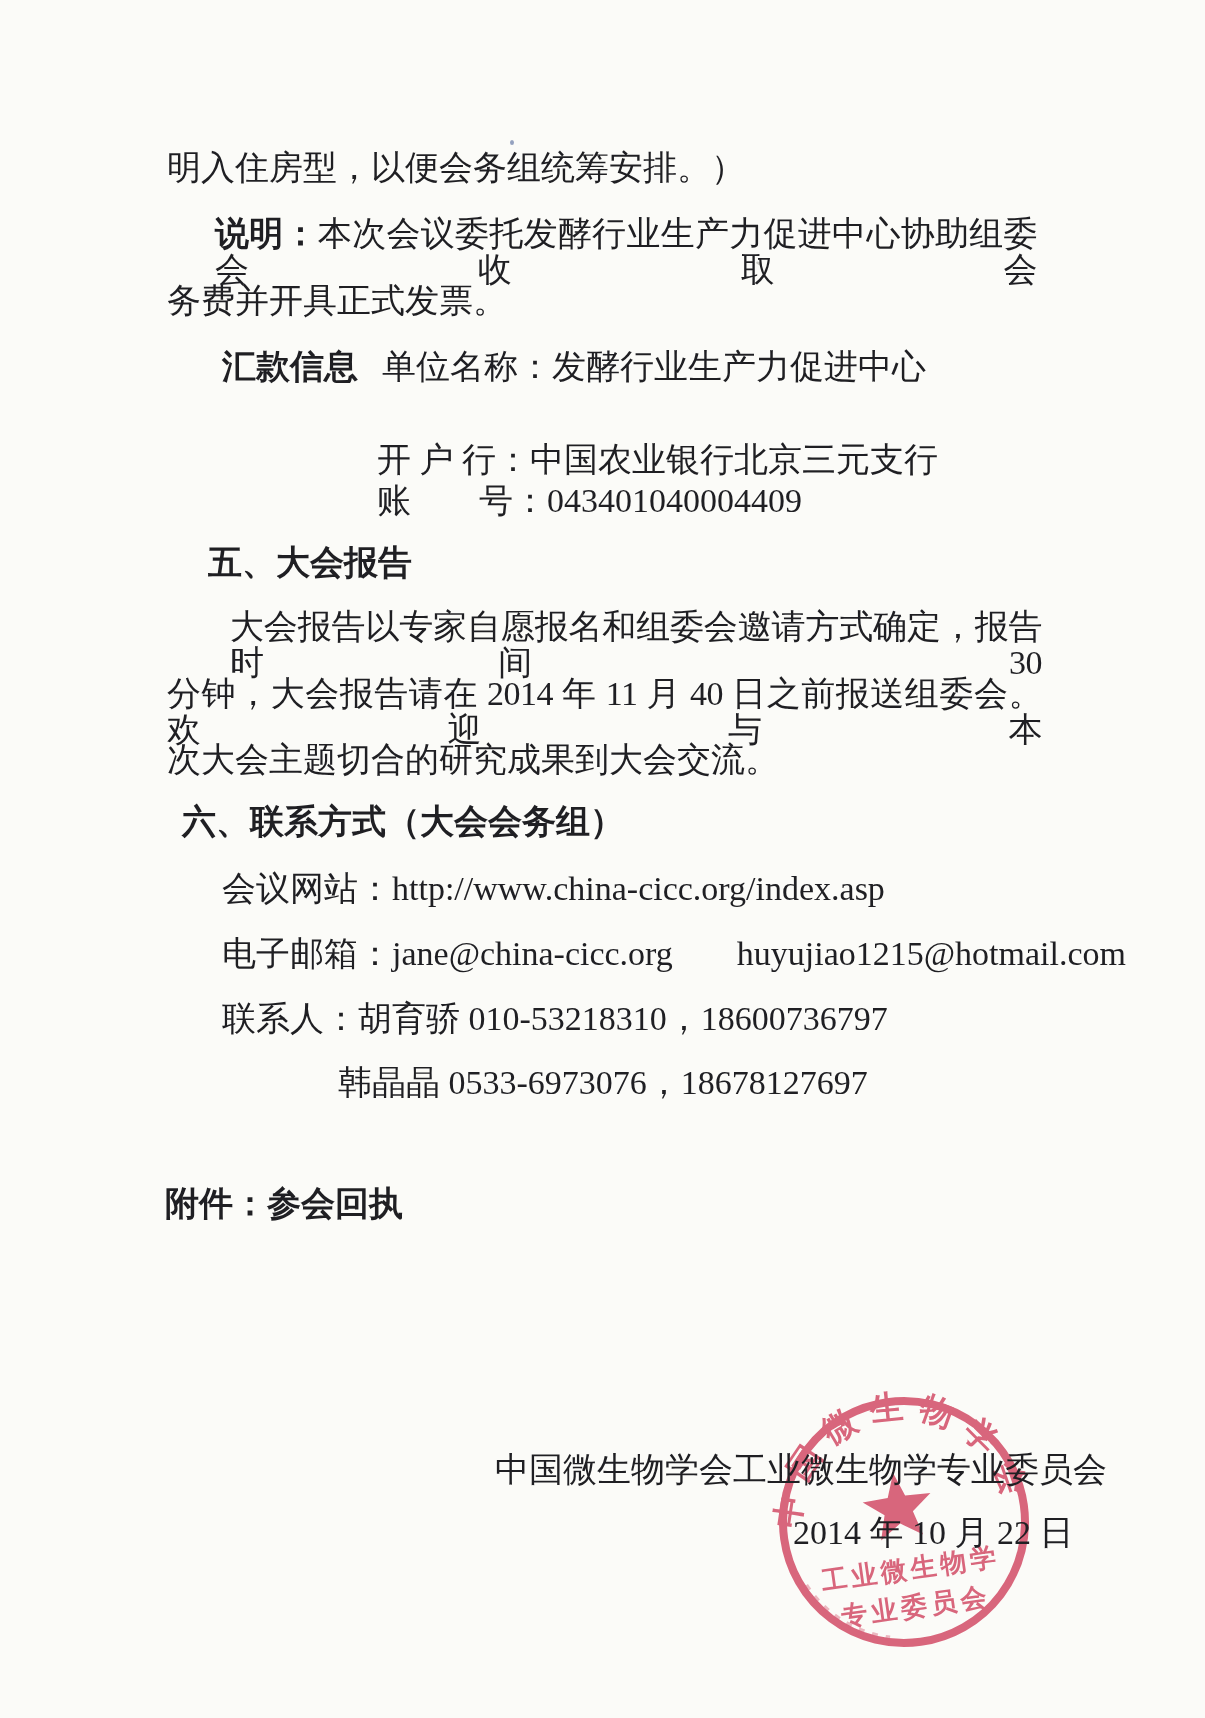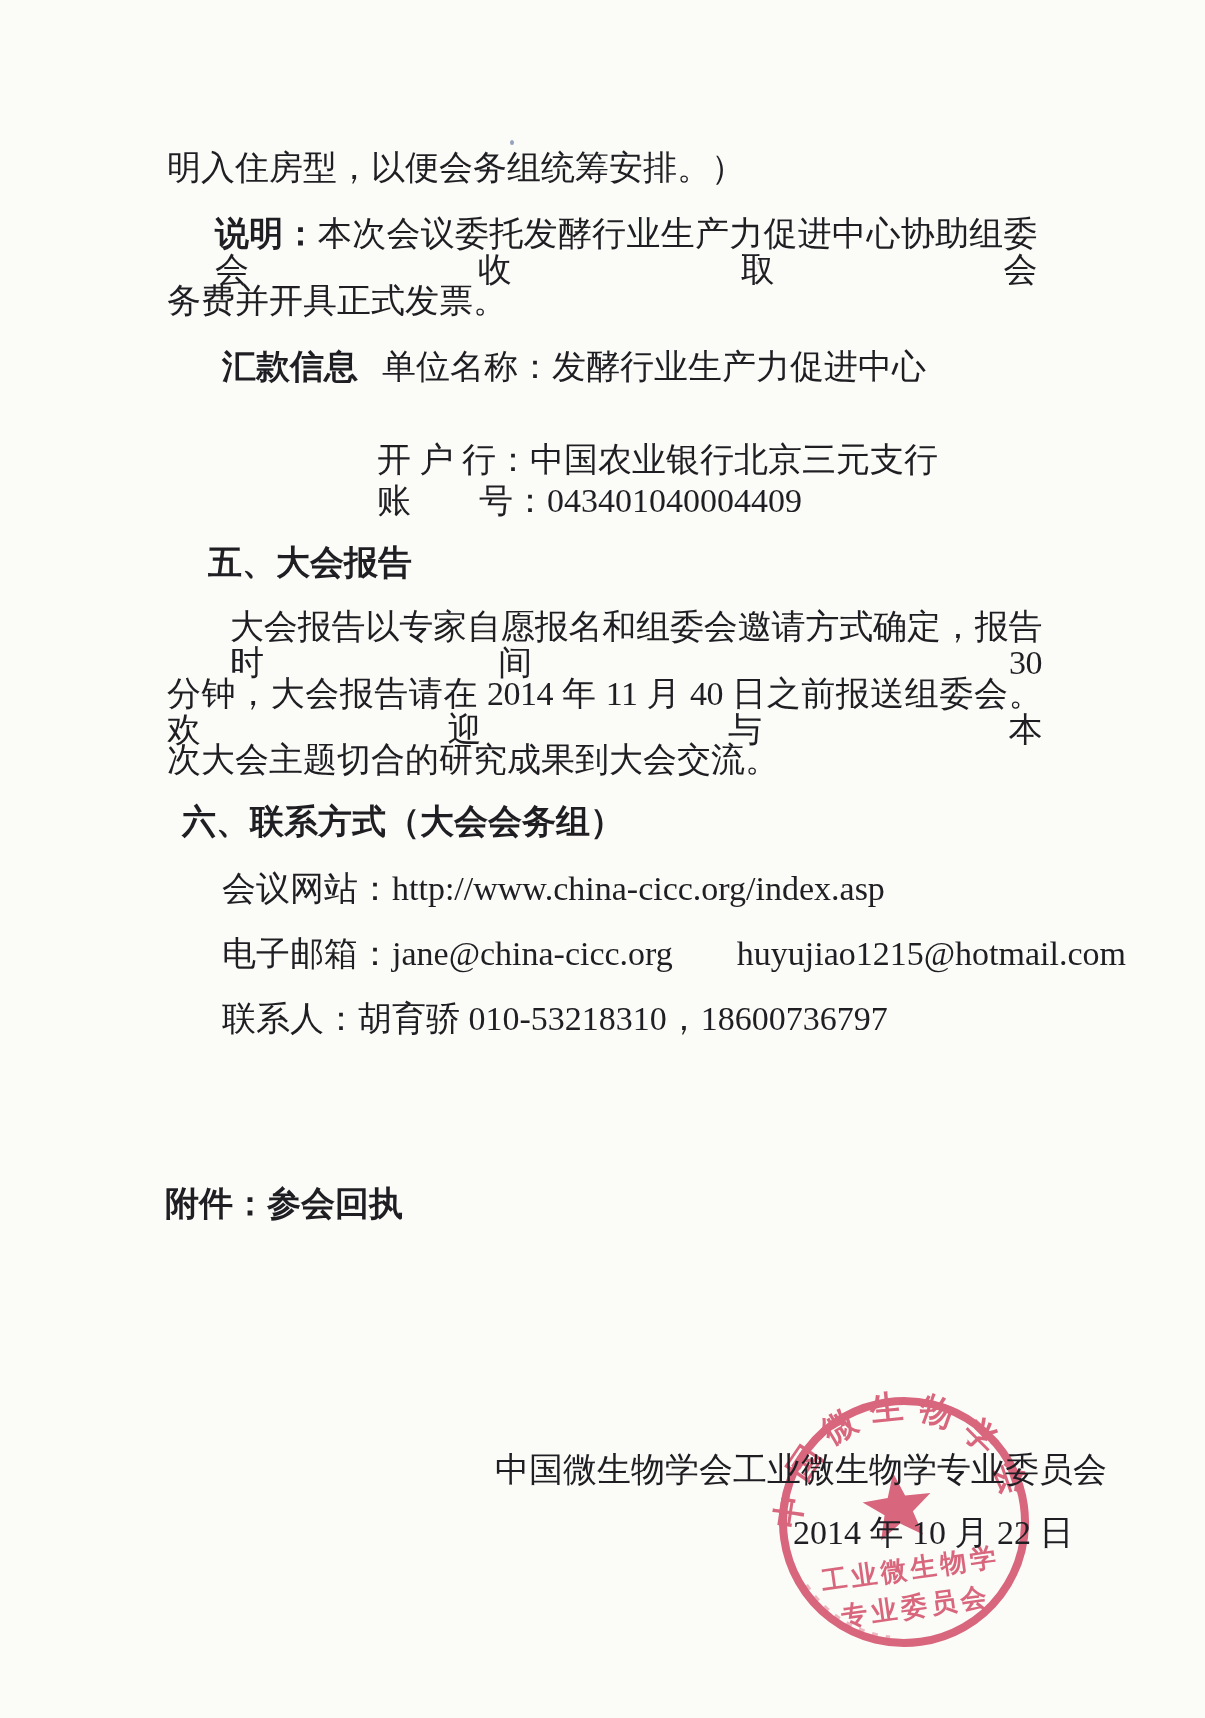--- a/index.html
+++ b/index.html
@@ -115,19 +115,20 @@
   <div class="ln l-p5c">次大会主题切合的研究成果到大会交流。</div>
 
   <div class="ln b l-h6">六、联系方式（大会会务组）</div>
 
   <div class="ln l-web"><span>会议网站：</span><span>http://www.china-cicc.org/index.asp</span></div>
 
   <div class="ln l-mail"><span>电子邮箱：</span><span>jane@china-cicc.org</span><span class="gap2">huyujiao1215@hotmail.com</span></div>
 
   <div class="ln l-person"><span>联系人：</span><span>胡育骄 010-53218310，18600736797</span></div>
 
+  <div class="ln l-person2">韩晶晶 0533-6973076，18678127697</div>
 
   <div class="ln b l-attach">附件：参会回执</div>
 
   <div class="ln l-org">中国微生物学会工业微生物学专业委员会</div>
   <div class="ln l-date">2014 年 10 月 22 日</div>
 
 </div>
 
 </body></html>

